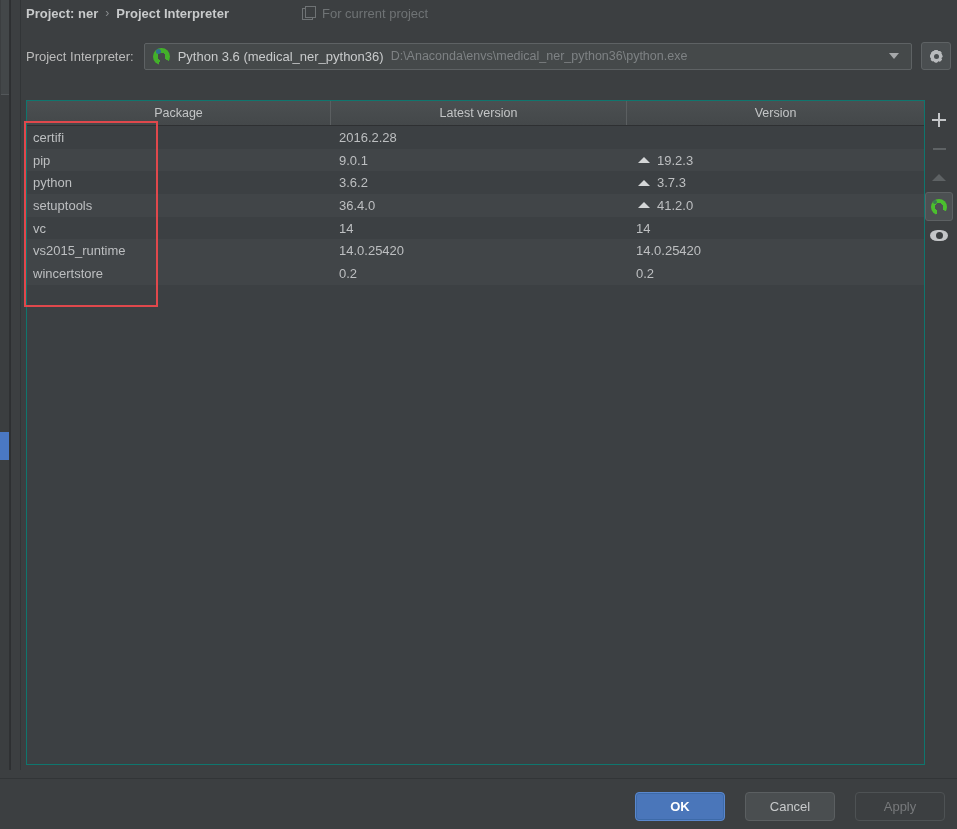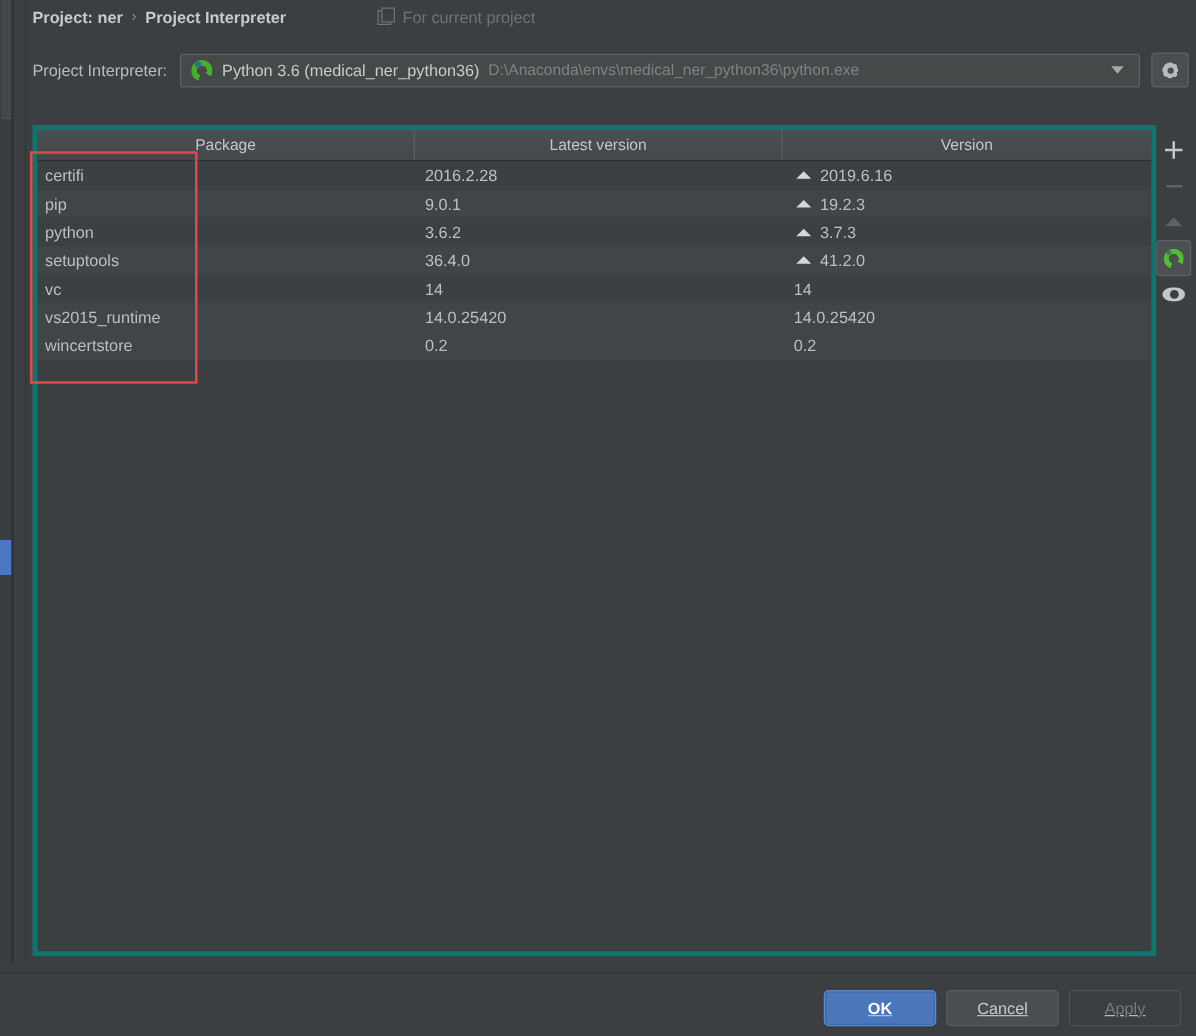--- a/index.html
+++ b/index.html
@@ -210,21 +210,21 @@
     border-radius: 50%;
     background: #4a4e50;
   }
 
   
   .table-panel {
     position: absolute;
     left: 26px; top: 100px;
     width: 899px; height: 665px;
     background: #3c4043;
-    border: 4px solid #0f766e;
+    border: 1px solid #0f766e;
   }
   .table-head {
     display: flex;
     height: 25px;
     background: linear-gradient(#4b4f51, #44484a);
     border-bottom: 1px solid #2e3032;
   }
   .th {
     display: flex;
     align-items: center;
@@ -364,22 +364,21 @@
     background: #323537;
   }
   .btn-bar {
     position: absolute;
     left: 0; top: 783px;
     width: 957px; height: 46px;
     display: flex;
     align-items: center;
     justify-content: flex-end;
     padding-right: 12px;
-    gap: 8px;
-    text-decoration: underline;
+    gap: 20px;
   }
   .btn {
     height: 29px;
     min-width: 90px;
     padding: 0 18px;
     border-radius: 4px;
     font-size: 13px;
     display: flex;
     align-items: center;
     justify-content: center;
@@ -437,24 +436,20 @@
 <div class="table-panel">
   <div class="table-head">
     <div class="th col-pkg">Package</div>
     <div class="th col-late">Latest version</div>
     <div class="th col-ver">Version</div>
   </div>
   <div class="table-body" id="table-body">
       <div class="row odd">
         <div class="cell c-pkg">certifi</div>
         <div class="cell c-ver">2016.2.28</div>
-        <div class="cell c-late">
-          <span class="up-arrow"></span>
-          <span>2019.6.16</span>
-        </div>
       </div>
       <div class="row even">
         <div class="cell c-pkg">pip</div>
         <div class="cell c-ver">9.0.1</div>
         <div class="cell c-late">
           <span class="up-arrow"></span>
           <span>19.2.3</span>
         </div>
       </div>
       <div class="row odd">

